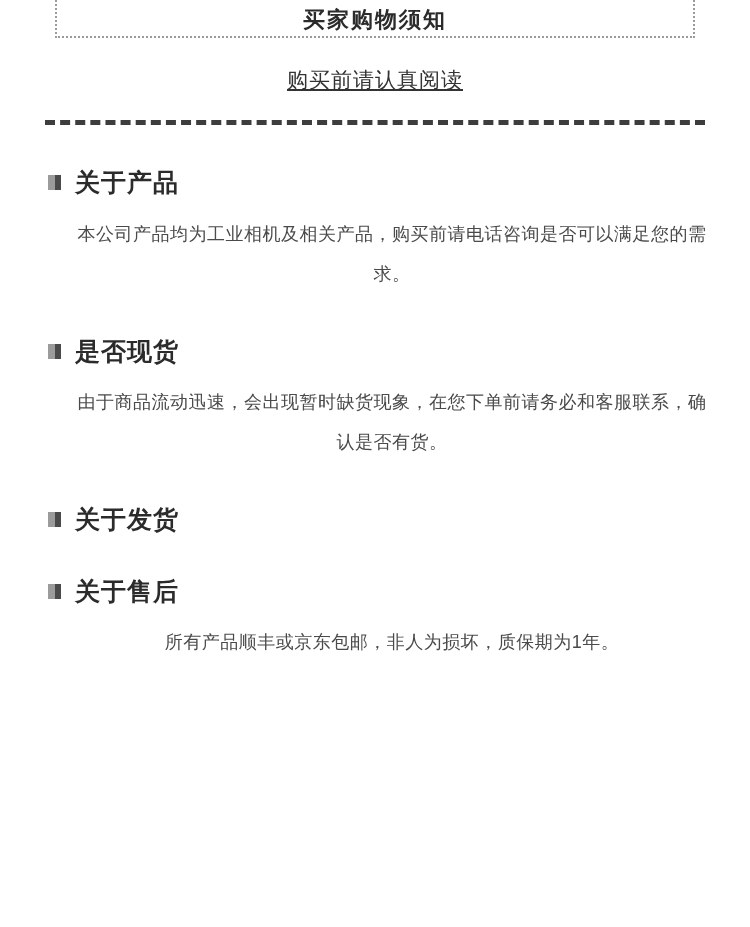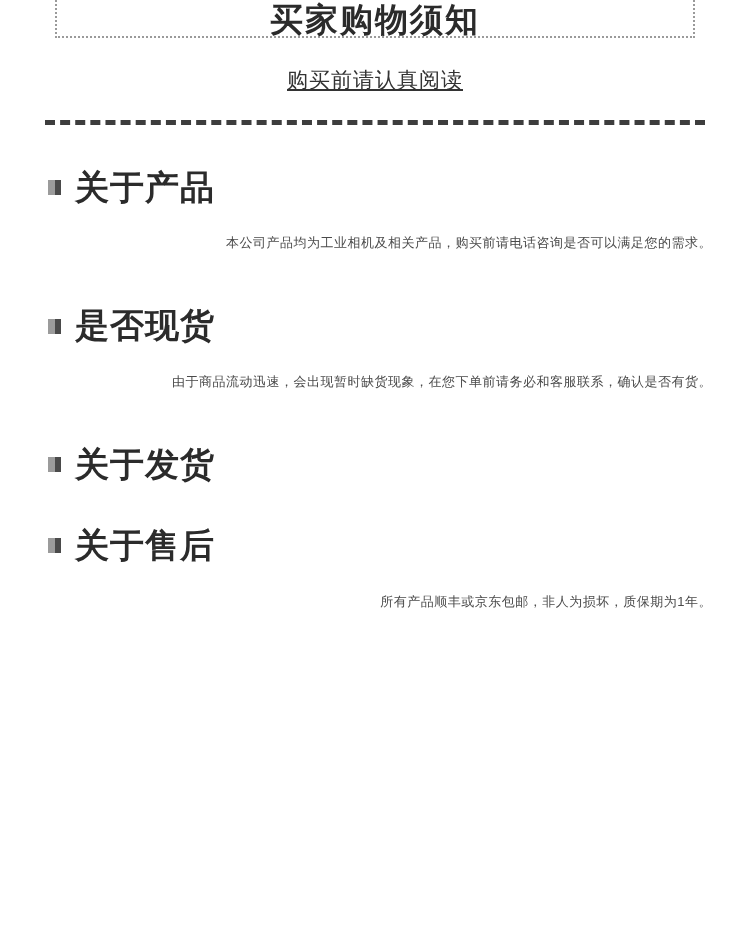--- a/index.html
+++ b/index.html
@@ -35,21 +35,21 @@
     top: -16px;
     width: 640px;
     height: 54px;
     border: 2px dotted #9a9a9a;
     box-sizing: border-box;
   }
 
   .main-title {
     position: relative;
     text-align: center;
-    font-size: 33px;
+    font-size: 22px;
     font-weight: bold;
     color: #2b2b2b;
     letter-spacing: 2px;
     line-height: 40px;
     padding-top: 0px;
     margin: 0;
   }
 
   .sub-title {
     position: relative;
@@ -91,35 +91,35 @@
 
   .bullet {
     width: 13px;
     height: 15px;
     display: inline-block;
     background: linear-gradient(to right, #9b9b9b 0%, #9b9b9b 50%, #4a4a4a 50%, #4a4a4a 100%);
     flex: 0 0 auto;
   }
 
   .sec-title {
-    font-size: 34px;
+    font-size: 25px;
     font-weight: bold;
     color: #2b2b2b;
     letter-spacing: 1px;
     line-height: 1.1;
   }
 
   .sec-body {
-    font-size: 13px;
+    font-size: 18px;
     line-height: 40px;
     color: #4a4a4a;
     padding-left: 24px;
     max-width: 640px;
     letter-spacing: 0.5px;
-    text-align: right;
+    text-align: center;
   }
 </style>
 </head>
 <body>
 
 <div class="page">
 
   <div class="header">
     <div class="dotted-frame"></div>
     <h1 class="main-title">买家购物须知</h1>

